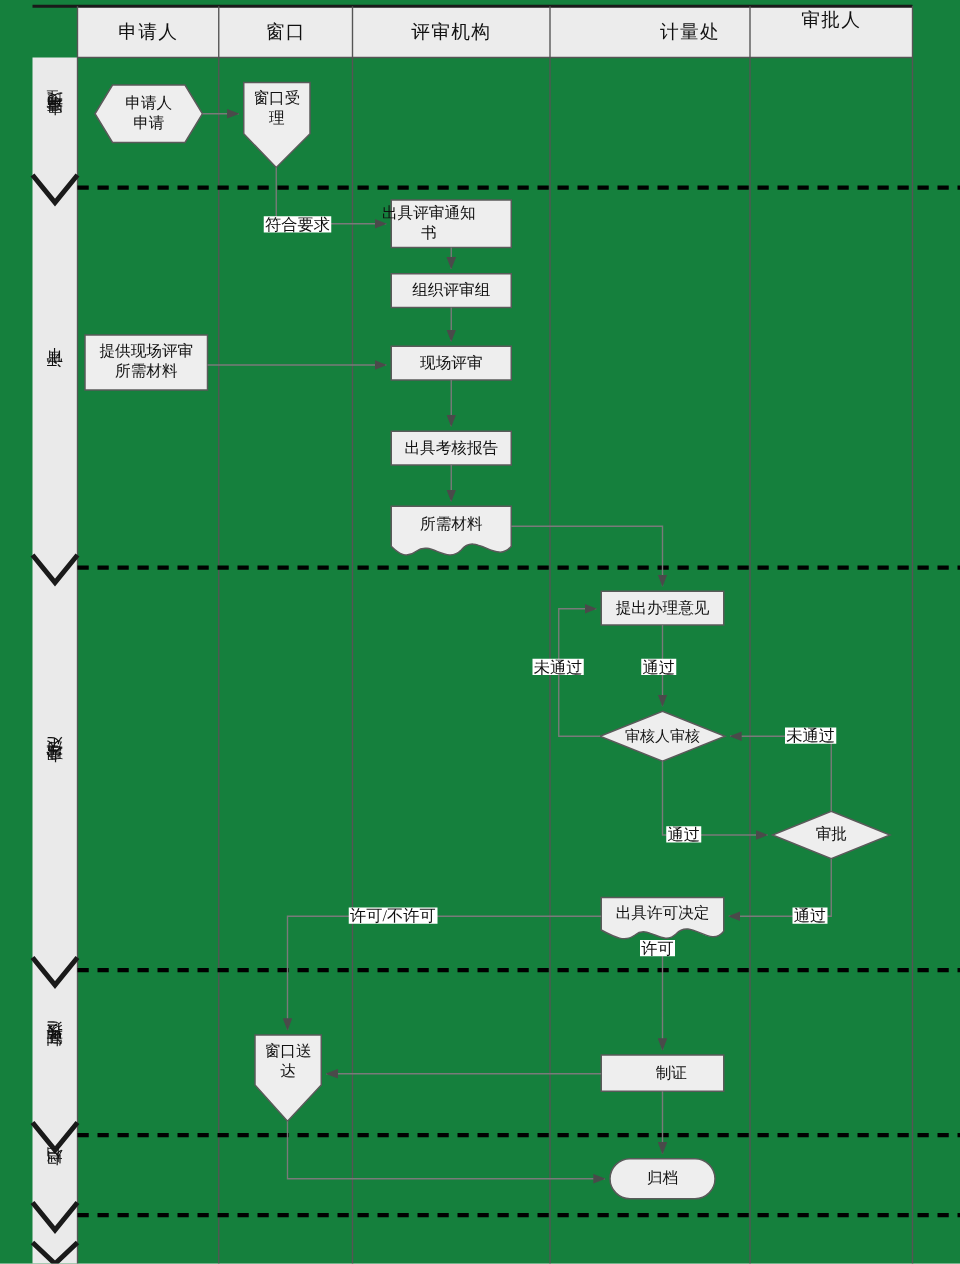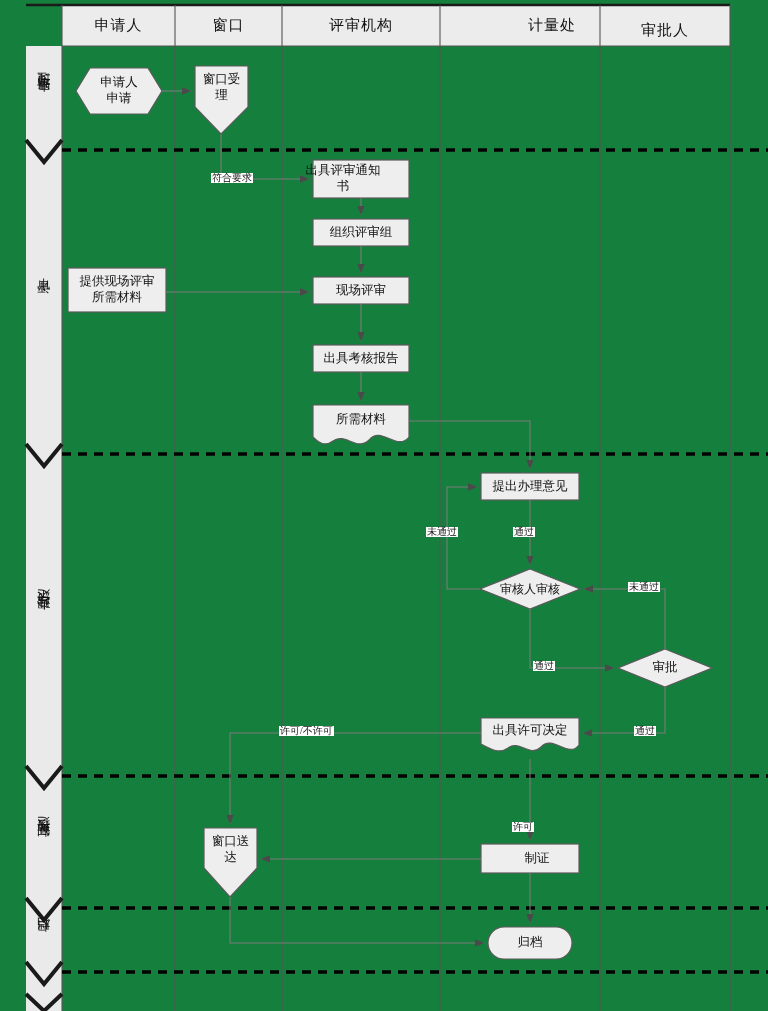--- a/index.html
+++ b/index.html
@@ -14,21 +14,21 @@
     font-size:13px;color:#111;letter-spacing:2px;
     white-space:nowrap;
   }
   .col-head{
     position:absolute;
     display:flex;align-items:center;justify-content:center;
     font-size:15px;color:#111;letter-spacing:1px;
   }
   .edge-label{
     position:absolute;
-    font-size:10px;color:#111;white-space:nowrap;
+    font-size:13px;color:#111;white-space:nowrap;
     background:#fff;padding:0 1px;line-height:1;
   }
   .shape-txt{
     position:absolute;display:flex;align-items:center;justify-content:center;
     text-align:center;font-size:12.5px;line-height:1.25;color:#111;
     pointer-events:none;
   }
 </style>
 </head>
 <body>
@@ -145,24 +145,24 @@
   <div class="lane-label" style="left:26px;top:46px;width:36px;height:104px;">申请与受理</div>
   <div class="lane-label" style="left:26px;top:162px;width:36px;height:282px;">评审</div>
   <div class="lane-label" style="left:26px;top:466px;width:36px;height:300px;">办理与决定</div>
   <div class="lane-label" style="left:26px;top:788px;width:36px;height:110px;">制证与送达</div>
   <div class="lane-label" style="left:26px;top:920px;width:36px;height:42px;">归档</div>
 
   <div class="col-head" style="left:62px;top:5px;width:113px;height:41px;">申请人</div>
   <div class="col-head" style="left:282px;top:5px;width:158px;height:41px;">评审机构</div>
   <div class="col-head" style="left:175px;top:5px;width:107px;height:41px;">窗口</div>
   <div class="col-head" style="left:440px;top:5px;width:160px;height:41px;padding-left:32px;">计量处</div>
-  <div class="col-head" style="left:600px;top:19px;width:130px;height:23px;font-family:Liberation Mono, monospace;">审批人</div>
+  <div class="col-head" style="left:600px;top:5px;width:130px;height:23px;font-family:Liberation Mono, monospace;">审批人</div>
 
   <div class="shape-txt" style="left:76px;top:68px;width:86px;height:46px;">申请人<br>申请</div>
-  <div class="shape-txt" style="left:195px;top:66px;width:53px;height:44px;">窗口受<br>理</div>
+  <div class="shape-txt" style="left:195px;top:66px;width:53px;height:44px;font-family:Liberation Mono, monospace;">窗口受<br>理</div>
   <div class="shape-txt" style="left:295px;top:160px;width:96px;height:38px;">出具评审通知<br>书</div>
   <div class="shape-txt" style="left:313px;top:219px;width:96px;height:27px;">组织评审组</div>
   <div class="shape-txt" style="left:68px;top:268px;width:98px;height:44px;">提供现场评审<br>所需材料</div>
   <div class="shape-txt" style="left:313px;top:277px;width:96px;height:27px;">现场评审</div>
   <div class="shape-txt" style="left:313px;top:345px;width:96px;height:27px;">出具考核报告</div>
   <div class="shape-txt" style="left:313px;top:405px;width:96px;height:30px;">所需材料</div>
   <div class="shape-txt" style="left:481px;top:473px;width:98px;height:27px;">提出办理意见</div>
   <div class="shape-txt" style="left:480px;top:578px;width:100px;height:22px;font-size:12px;">审核人审核</div>
   <div class="shape-txt" style="left:618px;top:657px;width:94px;height:22px;">审批</div>
   <div class="shape-txt" style="left:481px;top:718px;width:98px;height:26px;">出具许可决定</div>
@@ -170,15 +170,15 @@
   <div class="shape-txt" style="left:481px;top:844px;width:112px;height:29px;">制证</div>
   <div class="shape-txt" style="left:488px;top:927px;width:84px;height:32px;">归档</div>
 
   <div class="edge-label" style="left:211px;top:173px;">符合要求</div>
   <div class="edge-label" style="left:426px;top:527px;">未通过</div>
   <div class="edge-label" style="left:513px;top:527px;">通过</div>
   <div class="edge-label" style="left:628px;top:582px;">未通过</div>
   <div class="edge-label" style="left:533px;top:661px;">通过</div>
   <div class="edge-label" style="left:634px;top:726px;">通过</div>
   <div class="edge-label" style="left:279px;top:726px;">许可/不许可</div>
-  <div class="edge-label" style="left:512px;top:822px;">许可</div>
+  <div class="edge-label" style="left:512px;top:752px;">许可</div>
 
 </div>
 
 </body></html>

